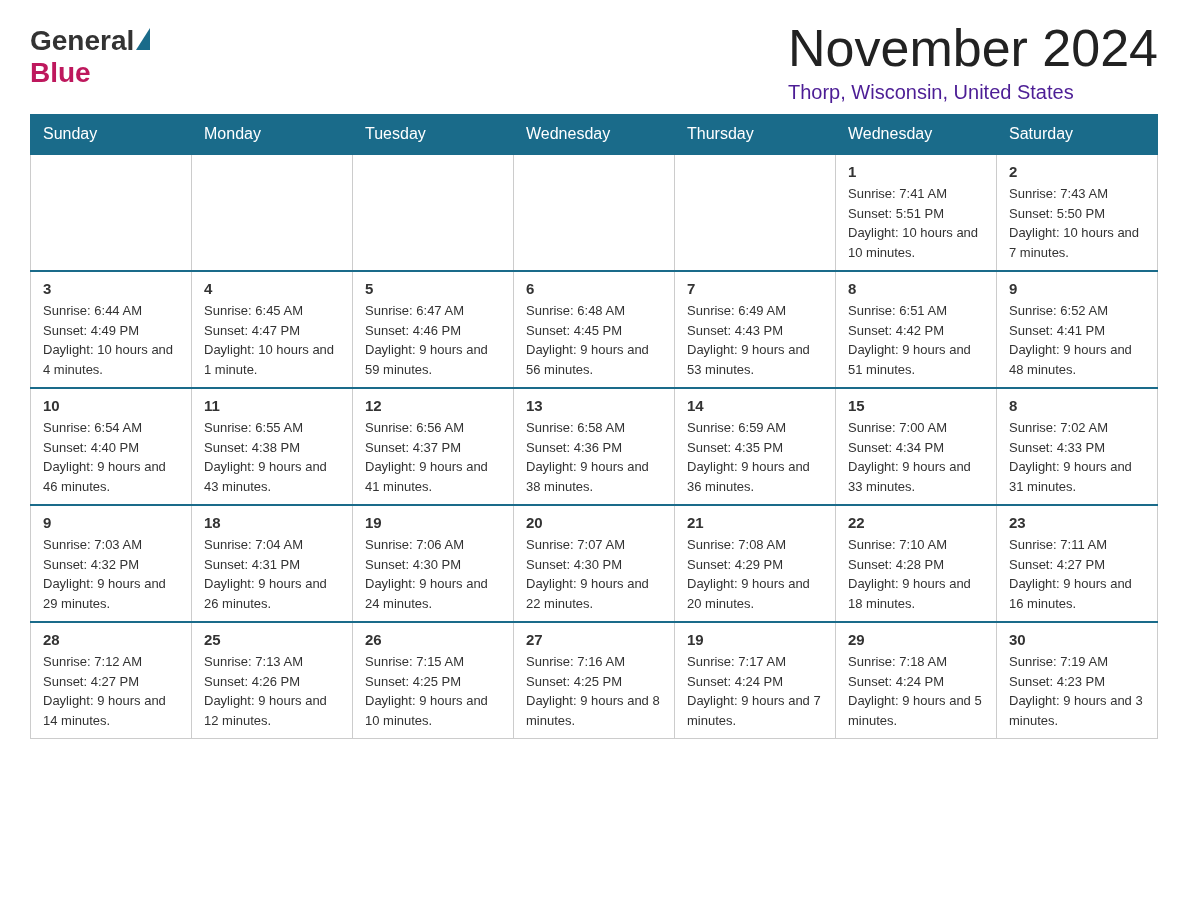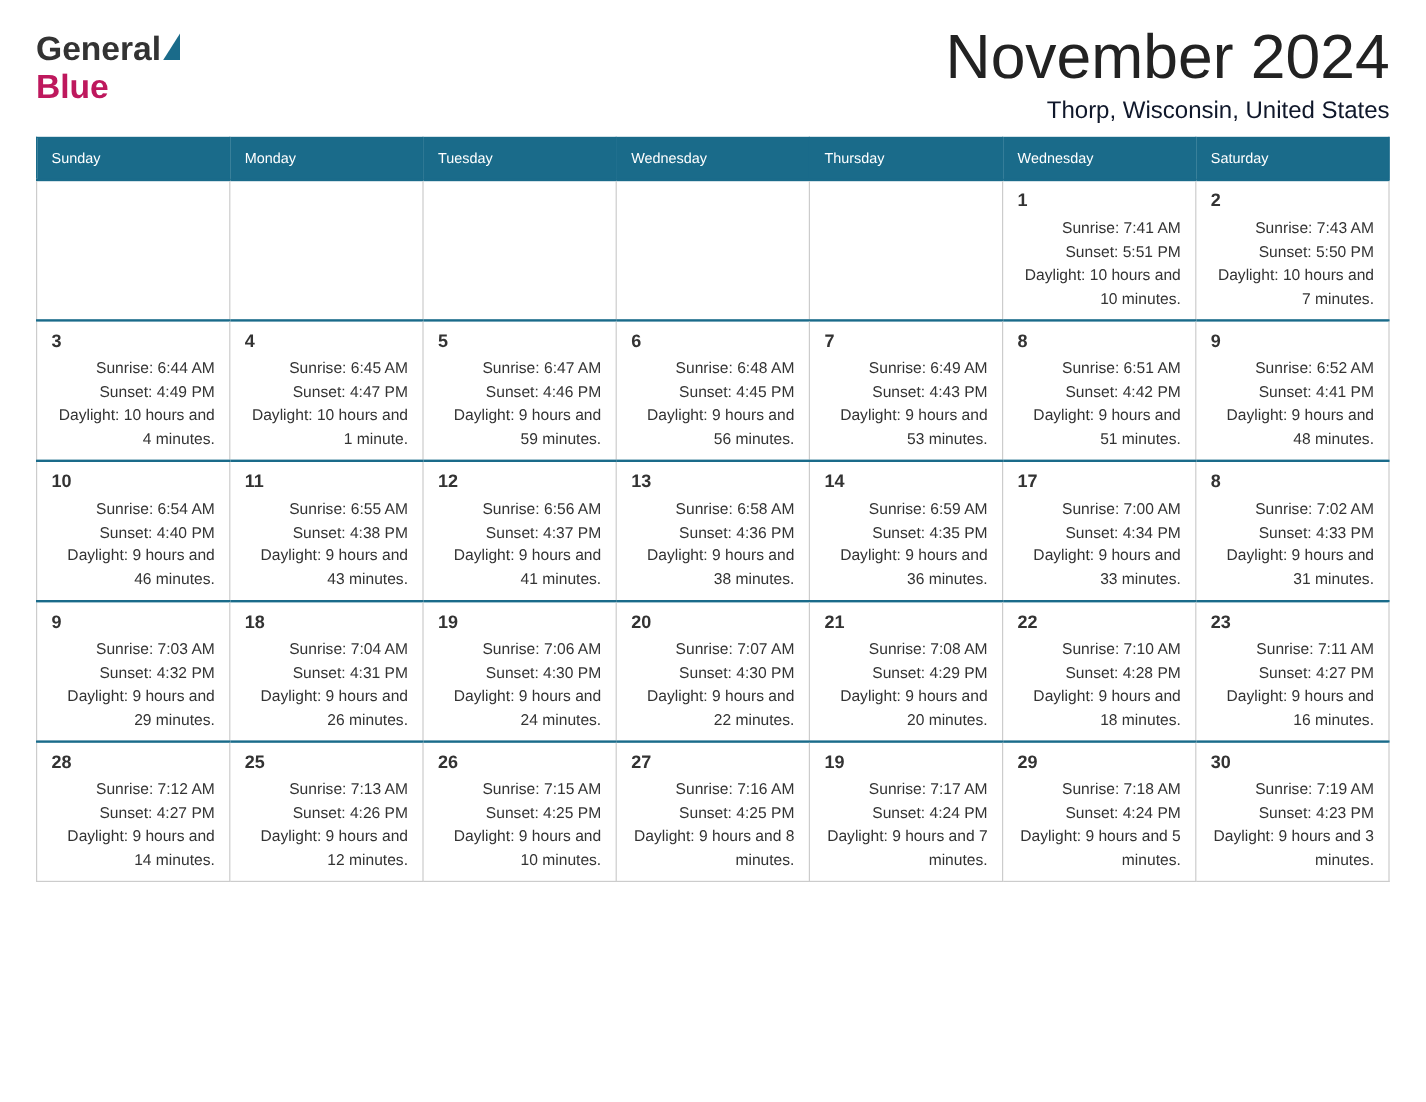--- a/index.html
+++ b/index.html
@@ -39,43 +39,42 @@
       border-bottom: 22px solid #1a6b8a;
       margin-left: 2px;
       margin-top: -4px;
     }
     .logo-blue {
       font-size: 28px;
       font-weight: bold;
       color: #be185d;
     }
     .title-section {
-      text-align: right;
       margin-left: 24px;
     }
     .month-title {
       font-size: 52px;
       font-weight: normal;
       color: #222;
       line-height: 1.1;
     }
     .location {
       font-size: 20px;
-      color: #0f172a;
+      color: #4c1d95;
       margin-top: 4px;
     }
     .calendar {
       width: 100%;
       border-collapse: collapse;
       margin-top: 10px;
     }
     .calendar th {
       background-color: #1a6b8a;
       color: #fff;
-      font-size: 12px;
+      font-size: 16px;
       font-weight: normal;
       padding: 10px 12px;
       text-align: left;
       border: 1px solid #1a6b8a;
     }
     .calendar td {
       width: 14.28%;
       vertical-align: top;
       padding: 8px 12px;
       border: 1px solid #ccc;
@@ -89,21 +88,20 @@
     }
     .day-number {
       font-size: 15px;
       font-weight: bold;
       display: block;
       margin-bottom: 4px;
     }
     .day-info {
       font-size: 13px;
       line-height: 1.5;
-      text-align: right;
     }
     .empty-cell {
       background: #f9f9f9;
     }
   </style>
 </head>
 <body>
 
 <div class="header">
   <div class="logo">
@@ -192,21 +190,21 @@
         </td>
         <td>
           <span class="day-number">13</span>
           <div class="day-info">Sunrise: 6:58 AM<br>Sunset: 4:36 PM<br>Daylight: 9 hours and 38 minutes.</div>
         </td>
         <td>
           <span class="day-number">14</span>
           <div class="day-info">Sunrise: 6:59 AM<br>Sunset: 4:35 PM<br>Daylight: 9 hours and 36 minutes.</div>
         </td>
         <td>
-          <span class="day-number">17</span>
+          <span class="day-number">15</span>
           <div class="day-info">Sunrise: 7:00 AM<br>Sunset: 4:34 PM<br>Daylight: 9 hours and 33 minutes.</div>
         </td>
         <td>
           <span class="day-number">8</span>
           <div class="day-info">Sunrise: 7:02 AM<br>Sunset: 4:33 PM<br>Daylight: 9 hours and 31 minutes.</div>
         </td>
       </tr>
       <tr>
         <td>
           <span class="day-number">9</span>

